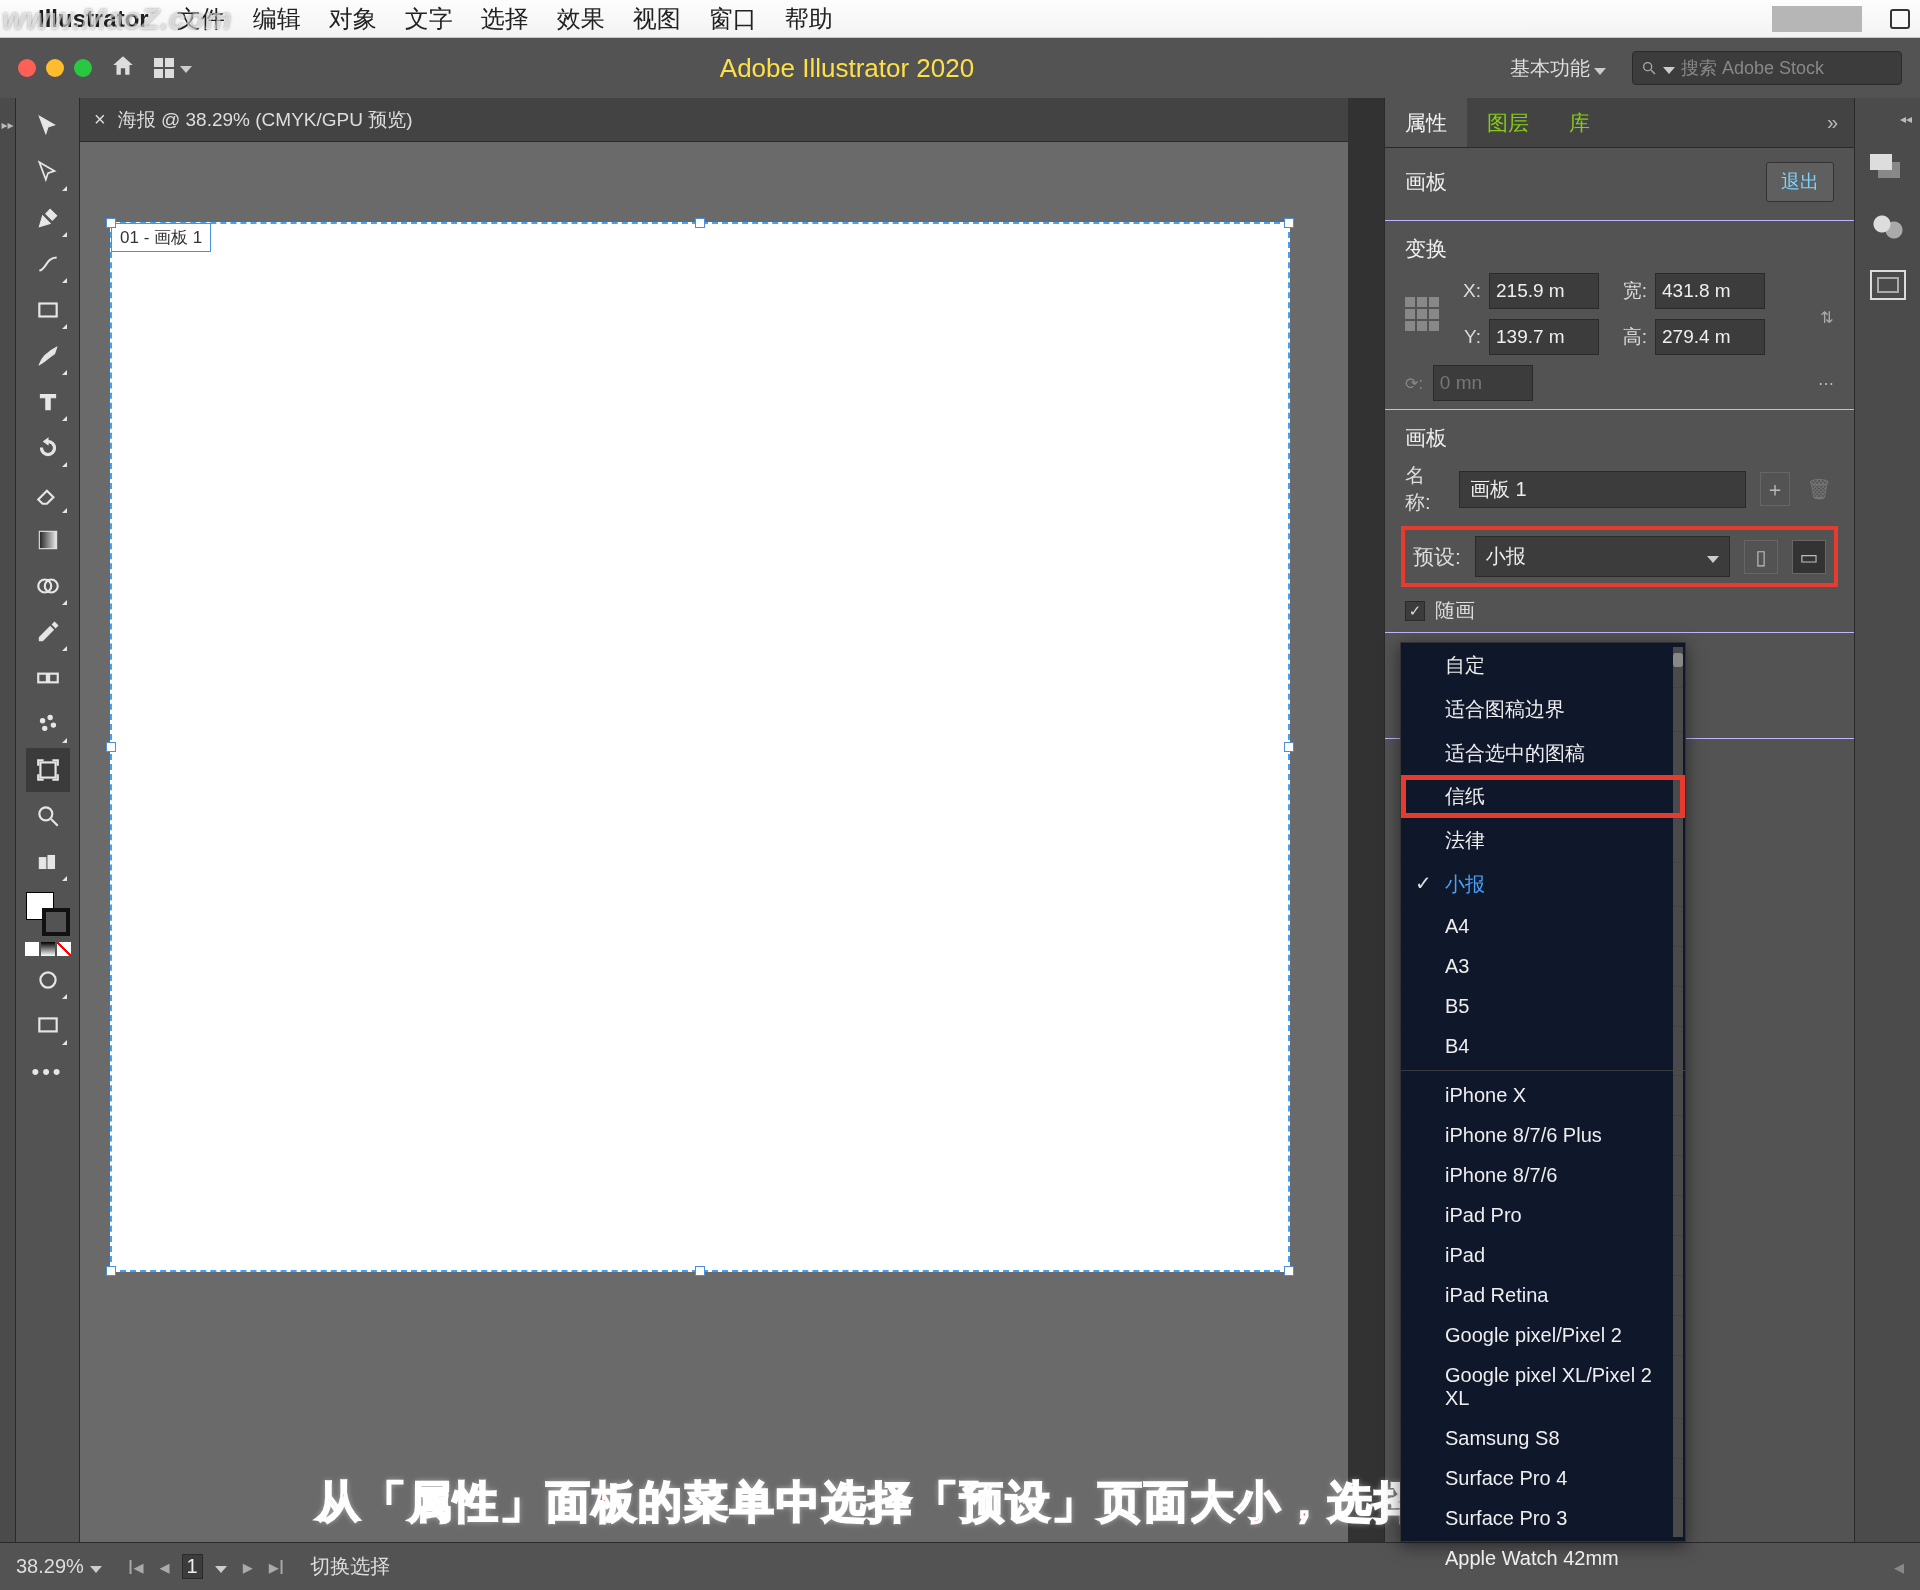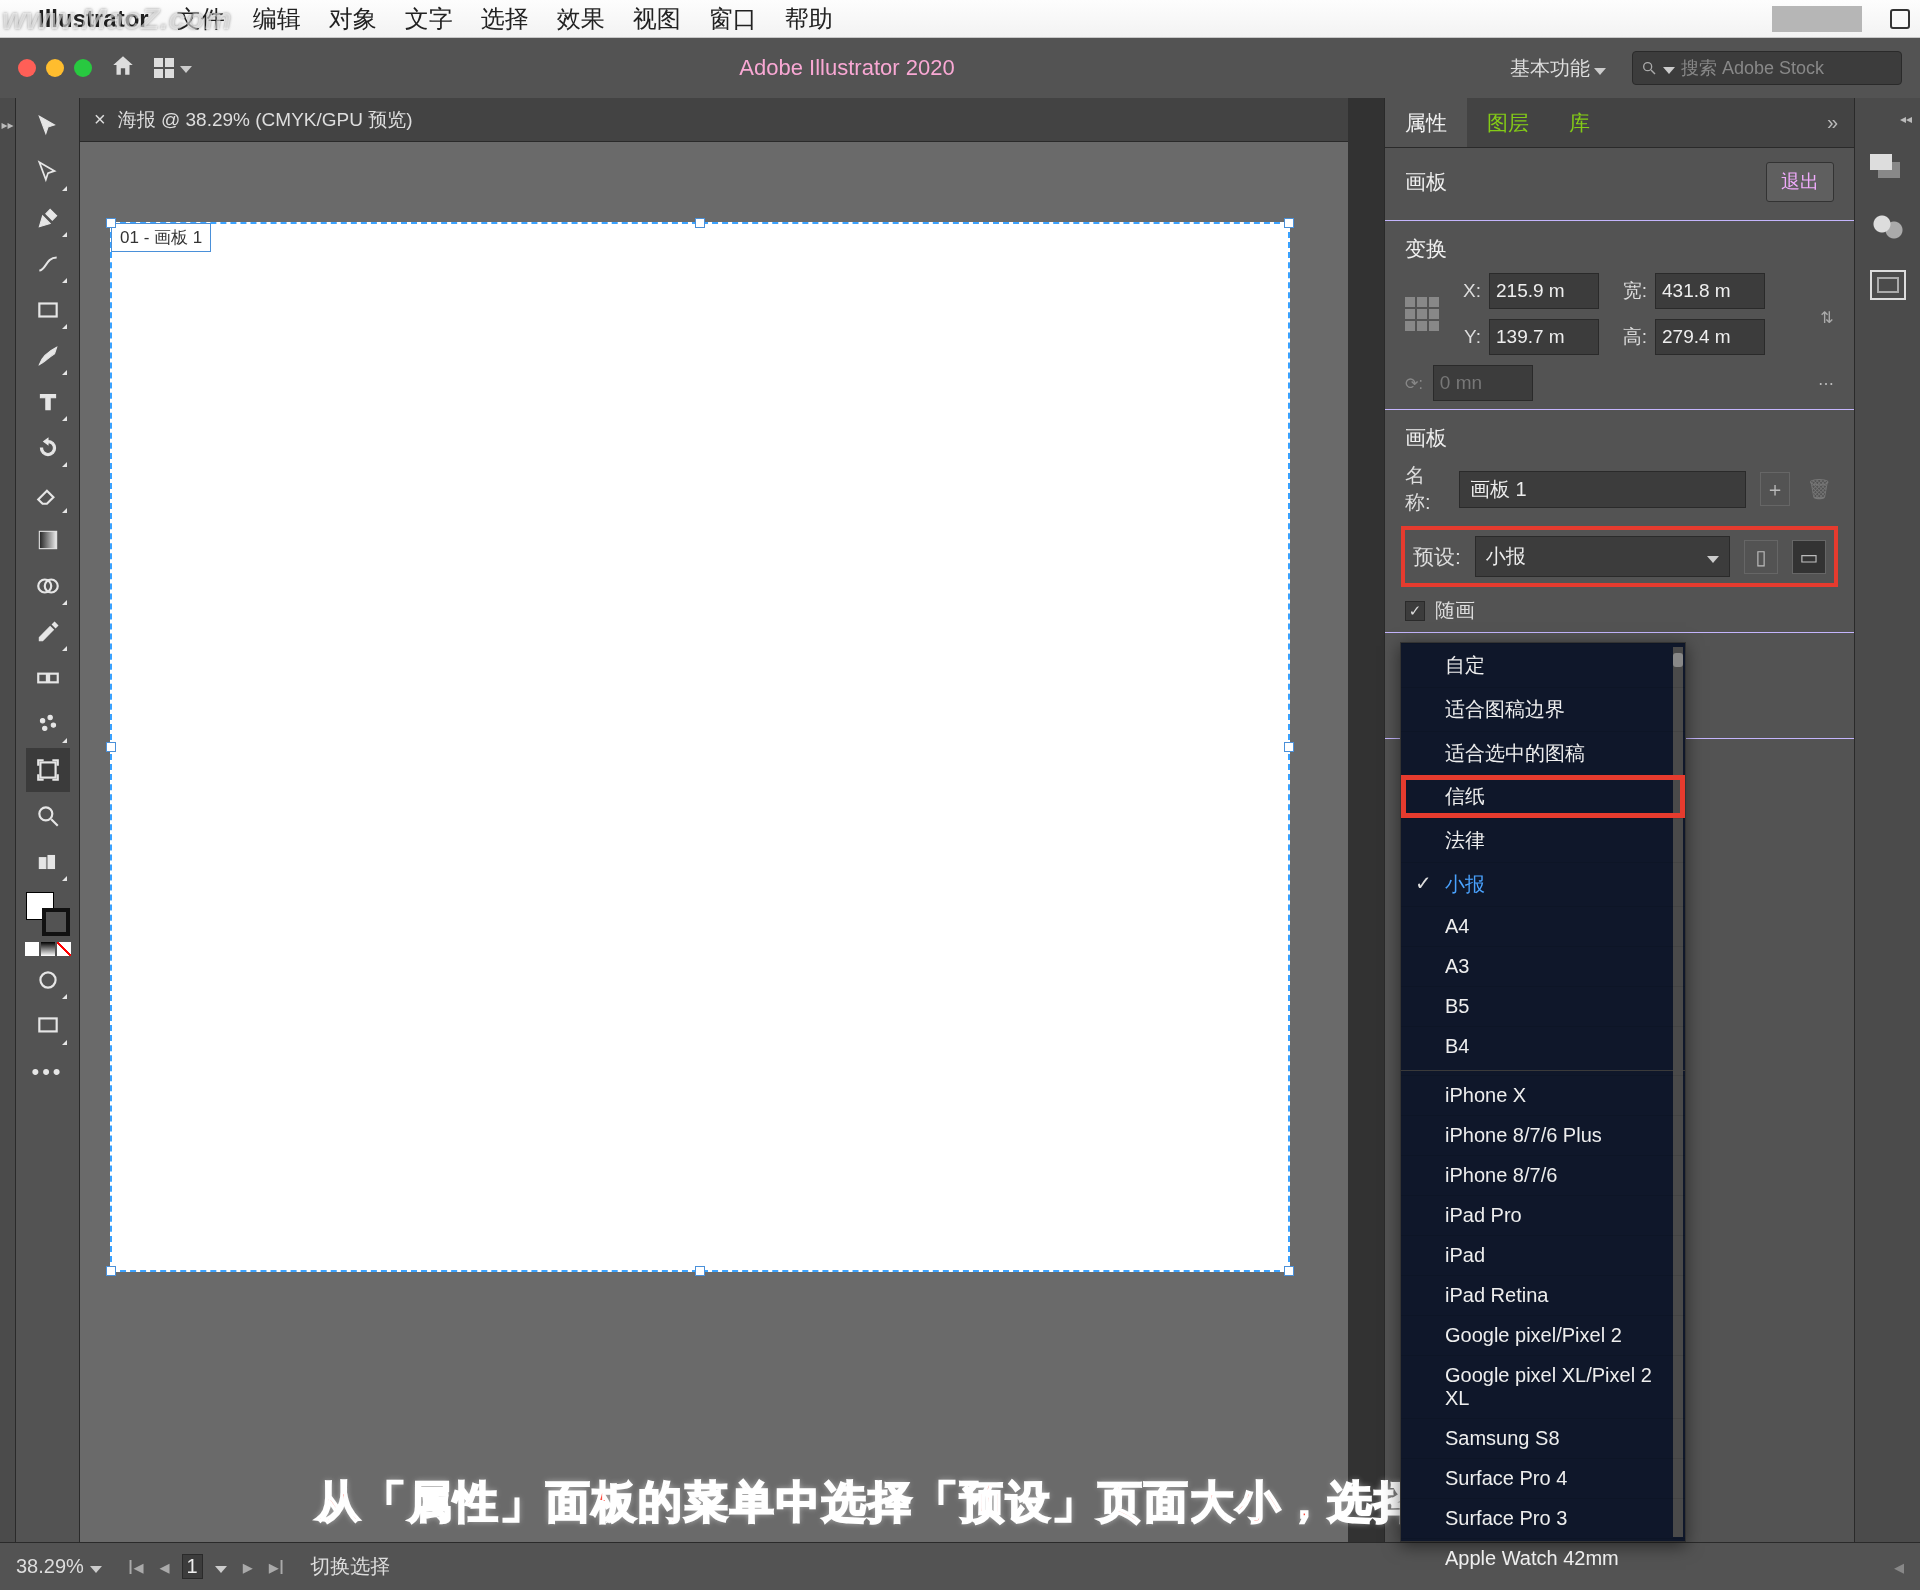--- a/index.html
+++ b/index.html
@@ -15,21 +15,21 @@
 .watermark { position: absolute; top: 2px; left: 2px; font-size: 30px; font-weight: 700; color: rgba(255,255,255,0.55); text-shadow: 0 0 3px rgba(0,0,0,.4); pointer-events: none; letter-spacing: .5px; font-style: italic; }
 
 
 .app-header { height: 60px; background: #535353; display: flex; align-items: center; padding: 0 18px; gap: 18px; color: #ddd; }
 .traffic { display: flex; gap: 10px; }
 .traffic span { width: 18px; height: 18px; border-radius: 50%; display: inline-block; }
 .tl-red { background: #ff5f57; } .tl-yel { background: #ffbd2e; } .tl-grn { background: #28c940; }
 .home-icon svg { width: 26px; height: 26px; fill: #ddd; }
 .arrange-icon { display: flex; align-items: center; gap: 6px; color: #ddd; }
 .arrange-icon .grid { width: 20px; height: 20px; background: linear-gradient(#ddd,#ddd) 0 0/9px 9px no-repeat, linear-gradient(#ddd,#ddd) 11px 0/9px 9px no-repeat, linear-gradient(#ddd,#ddd) 0 11px/9px 20px no-repeat, linear-gradient(#ddd,#ddd) 11px 11px/9px 20px no-repeat; }
-.app-title { flex: 1; text-align: center; font-size: 22px; color: #f9a8d4; }
+.app-title { flex: 1; text-align: center; font-size: 26px; color: #fde047; }
 .workspace-switch { display: flex; align-items: center; gap: 4px; font-size: 20px; color: #ddd; padding: 0 8px; }
 .search-box { width: 270px; height: 34px; background: #3c3c3c; border: 1px solid #2a2a2a; border-radius: 4px; display: flex; align-items: center; padding: 0 8px; gap: 6px; color: #888; font-size: 18px; }
 .search-box svg { width: 16px; height: 16px; fill: #aaa; }
 
 
 .main { position: absolute; top: 98px; left: 0; right: 0; bottom: 48px; display: flex; background: #323232; }
 
 
 .left-strip { width: 16px; background: #4b4b4b; border-right: 1px solid #2a2a2a; display: flex; align-items: flex-start; justify-content: center; padding-top: 20px; }
 .left-strip .chev { color: #bbb; font-size: 12px; }
@@ -63,21 +63,21 @@
 
 .props { width: 470px; background: #535353; border-left: 1px solid #2a2a2a; color: #ddd; display: flex; flex-direction: column; margin-left: 36px; }
 .props-tabs { height: 50px; display: flex; align-items: center; background: #434343; border-bottom: 1px solid #2a2a2a; }
 .ptab { padding: 0 20px; height: 100%; display: flex; align-items: center; font-size: 21px; color: #84cc16; }
 .ptab.active { background: #535353; color: #f2f2f2; }
 .ptab-spacer { flex: 1; }
 .ptab-chevron { padding: 0 16px; color: #bbb; font-size: 20px; }
 
 .section { padding: 14px 20px 8px; border-bottom: 1px solid #c4b5fd; }
 .section-title { font-size: 21px; color: #f0f0f0; margin-bottom: 10px; display: flex; align-items: center; justify-content: space-between; }
-.exit-btn { background: #5f5f5f; border: 1px solid #333; color: #f0abfc; padding: 6px 14px; font-size: 19px; border-radius: 3px; }
+.exit-btn { background: #5f5f5f; border: 1px solid #333; color: #7dd3fc; padding: 6px 14px; font-size: 19px; border-radius: 3px; }
 
 .xfm-grid { display: grid; grid-template-columns: 38px 30px 110px 40px 110px; gap: 10px 8px; align-items: center; font-size: 19px; }
 .ref-grid { width: 34px; height: 34px; display: grid; grid-template-columns: repeat(3,1fr); grid-template-rows: repeat(3,1fr); gap: 2px; }
 .ref-grid span { background: #888; }
 .num-input { background: #3c3c3c; border: 1px solid #2a2a2a; color: #eee; padding: 6px 6px; font-size: 19px; width: 100%; text-align: left; }
 .lbl { color: #ddd; text-align: right; }
 .link-icon { width: 24px; height: 40px; grid-row: span 2; display: flex; align-items: center; justify-content: center; color: #aaa; }
 .rot-row { display: flex; align-items: center; gap: 10px; margin-top: 10px; color: #888; }
 .rot-row .num-input { width: 100px; color: #777; }
 

